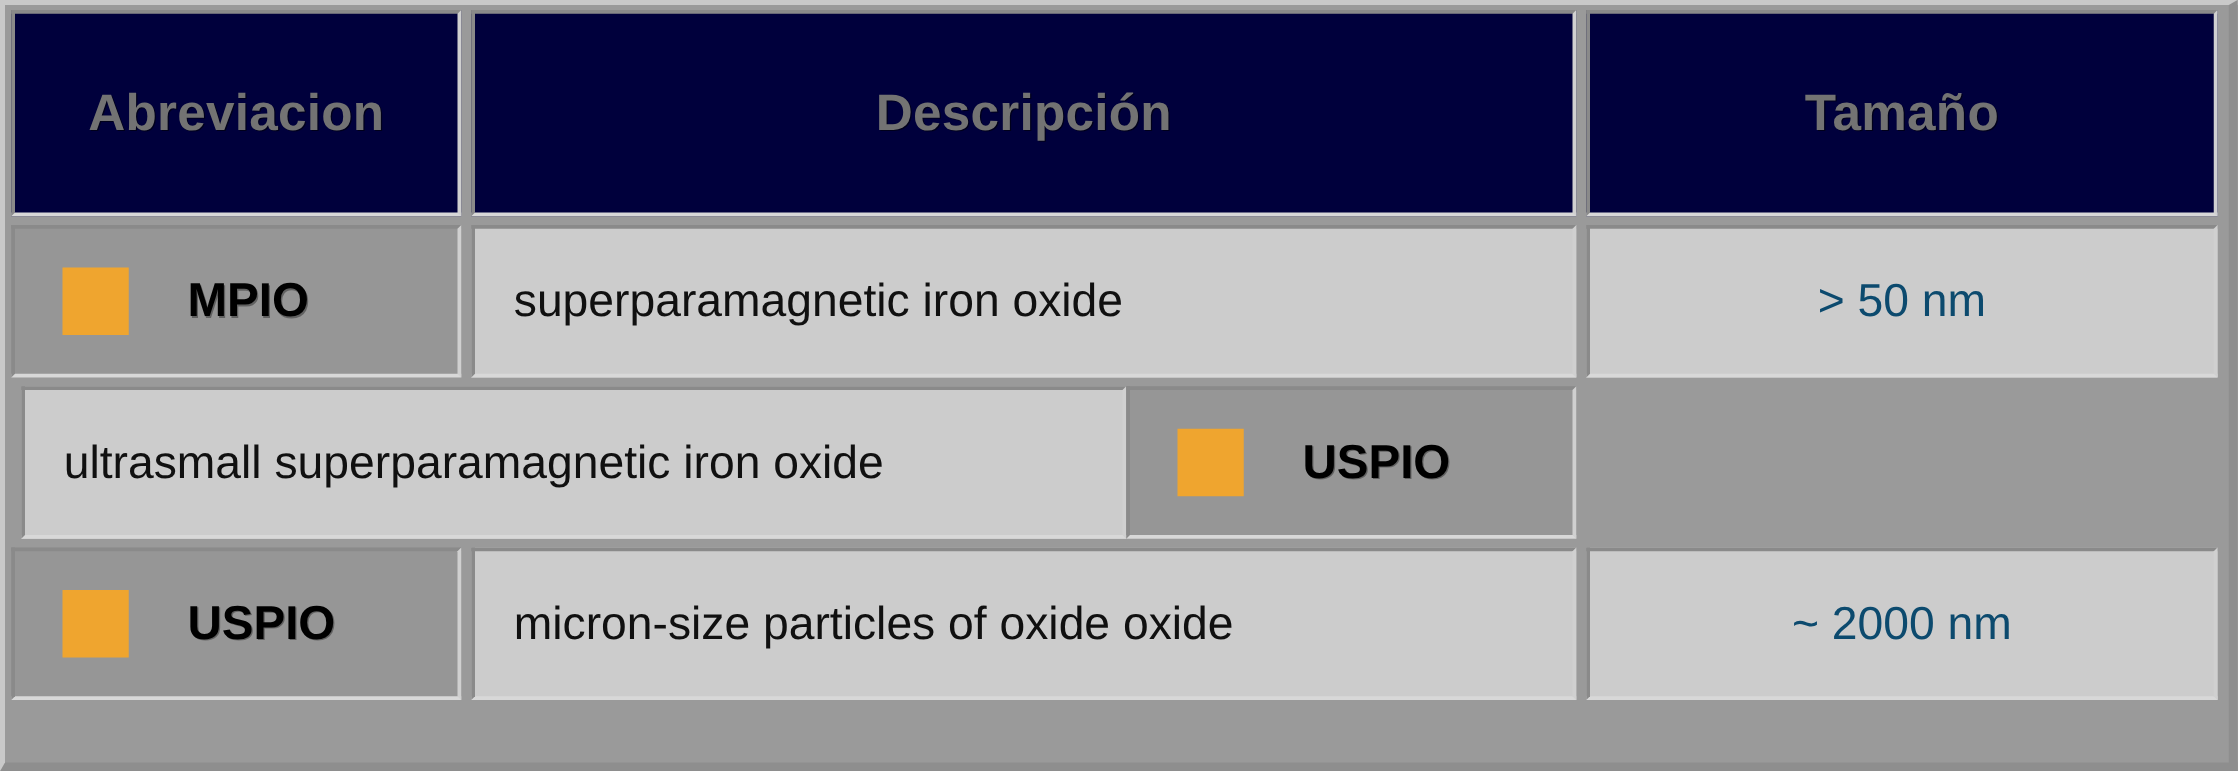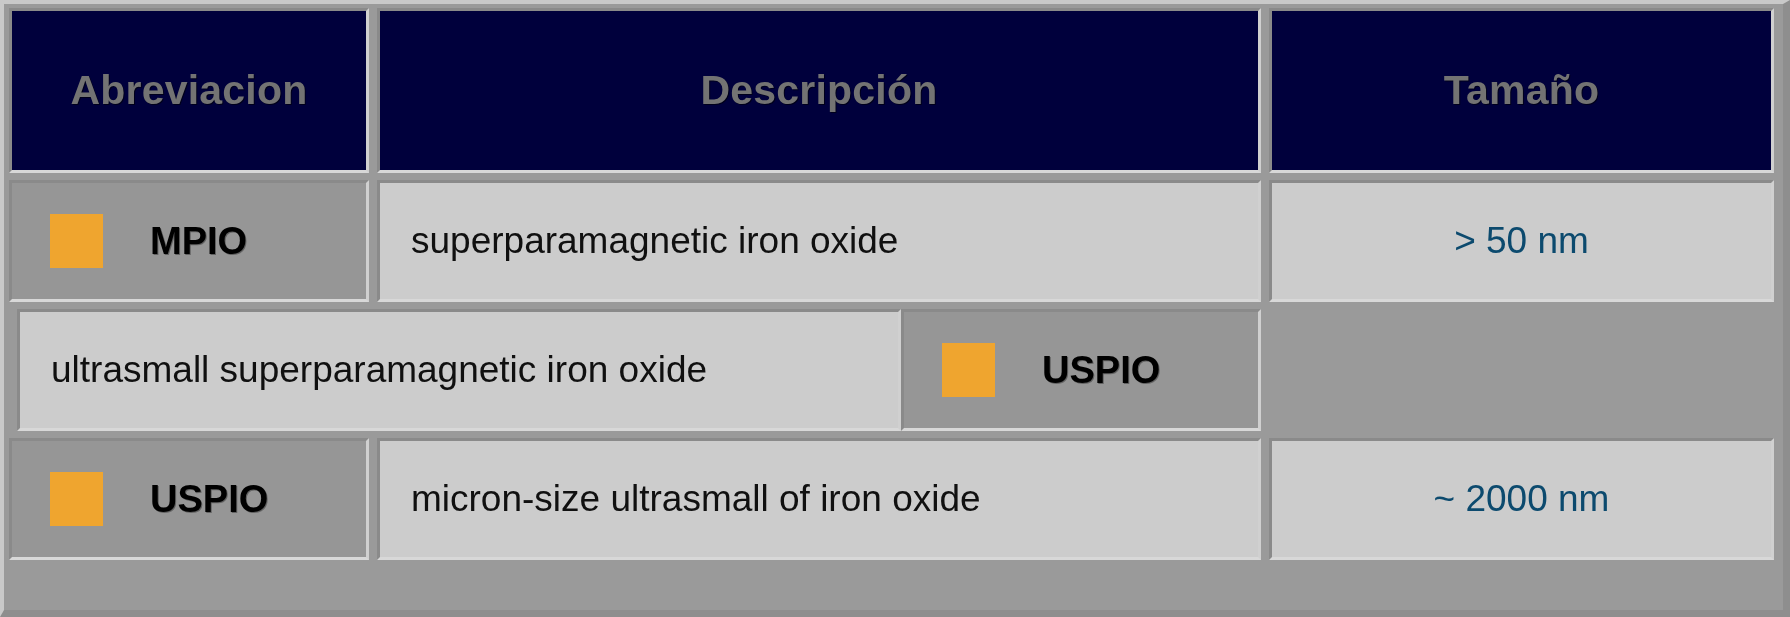--- a/index.html
+++ b/index.html
@@ -154,21 +154,21 @@
         <span class="abbr-label">USPIO</span>
       </div>
     </div>
 
     <div class="row data-row">
       <div class="cell bevel abbr-cell col-abbr">
         <span class="swatch" style="background: rgb(239, 165, 47);"></span>
         <span class="abbr-label">USPIO</span>
       </div>
       <div class="cell bevel desc-cell col-desc">
-        <span class="desc-text">micron-size ultrasmall of iron oxide</span>
+        <span class="desc-text">micron-size particles of oxide oxide</span>
       </div>
       <div class="cell bevel size-cell col-size">
         <span class="size-text">~ 2000 nm</span>
       </div>
     </div>
 
   </div>
 </div>
 
 </body></html>

